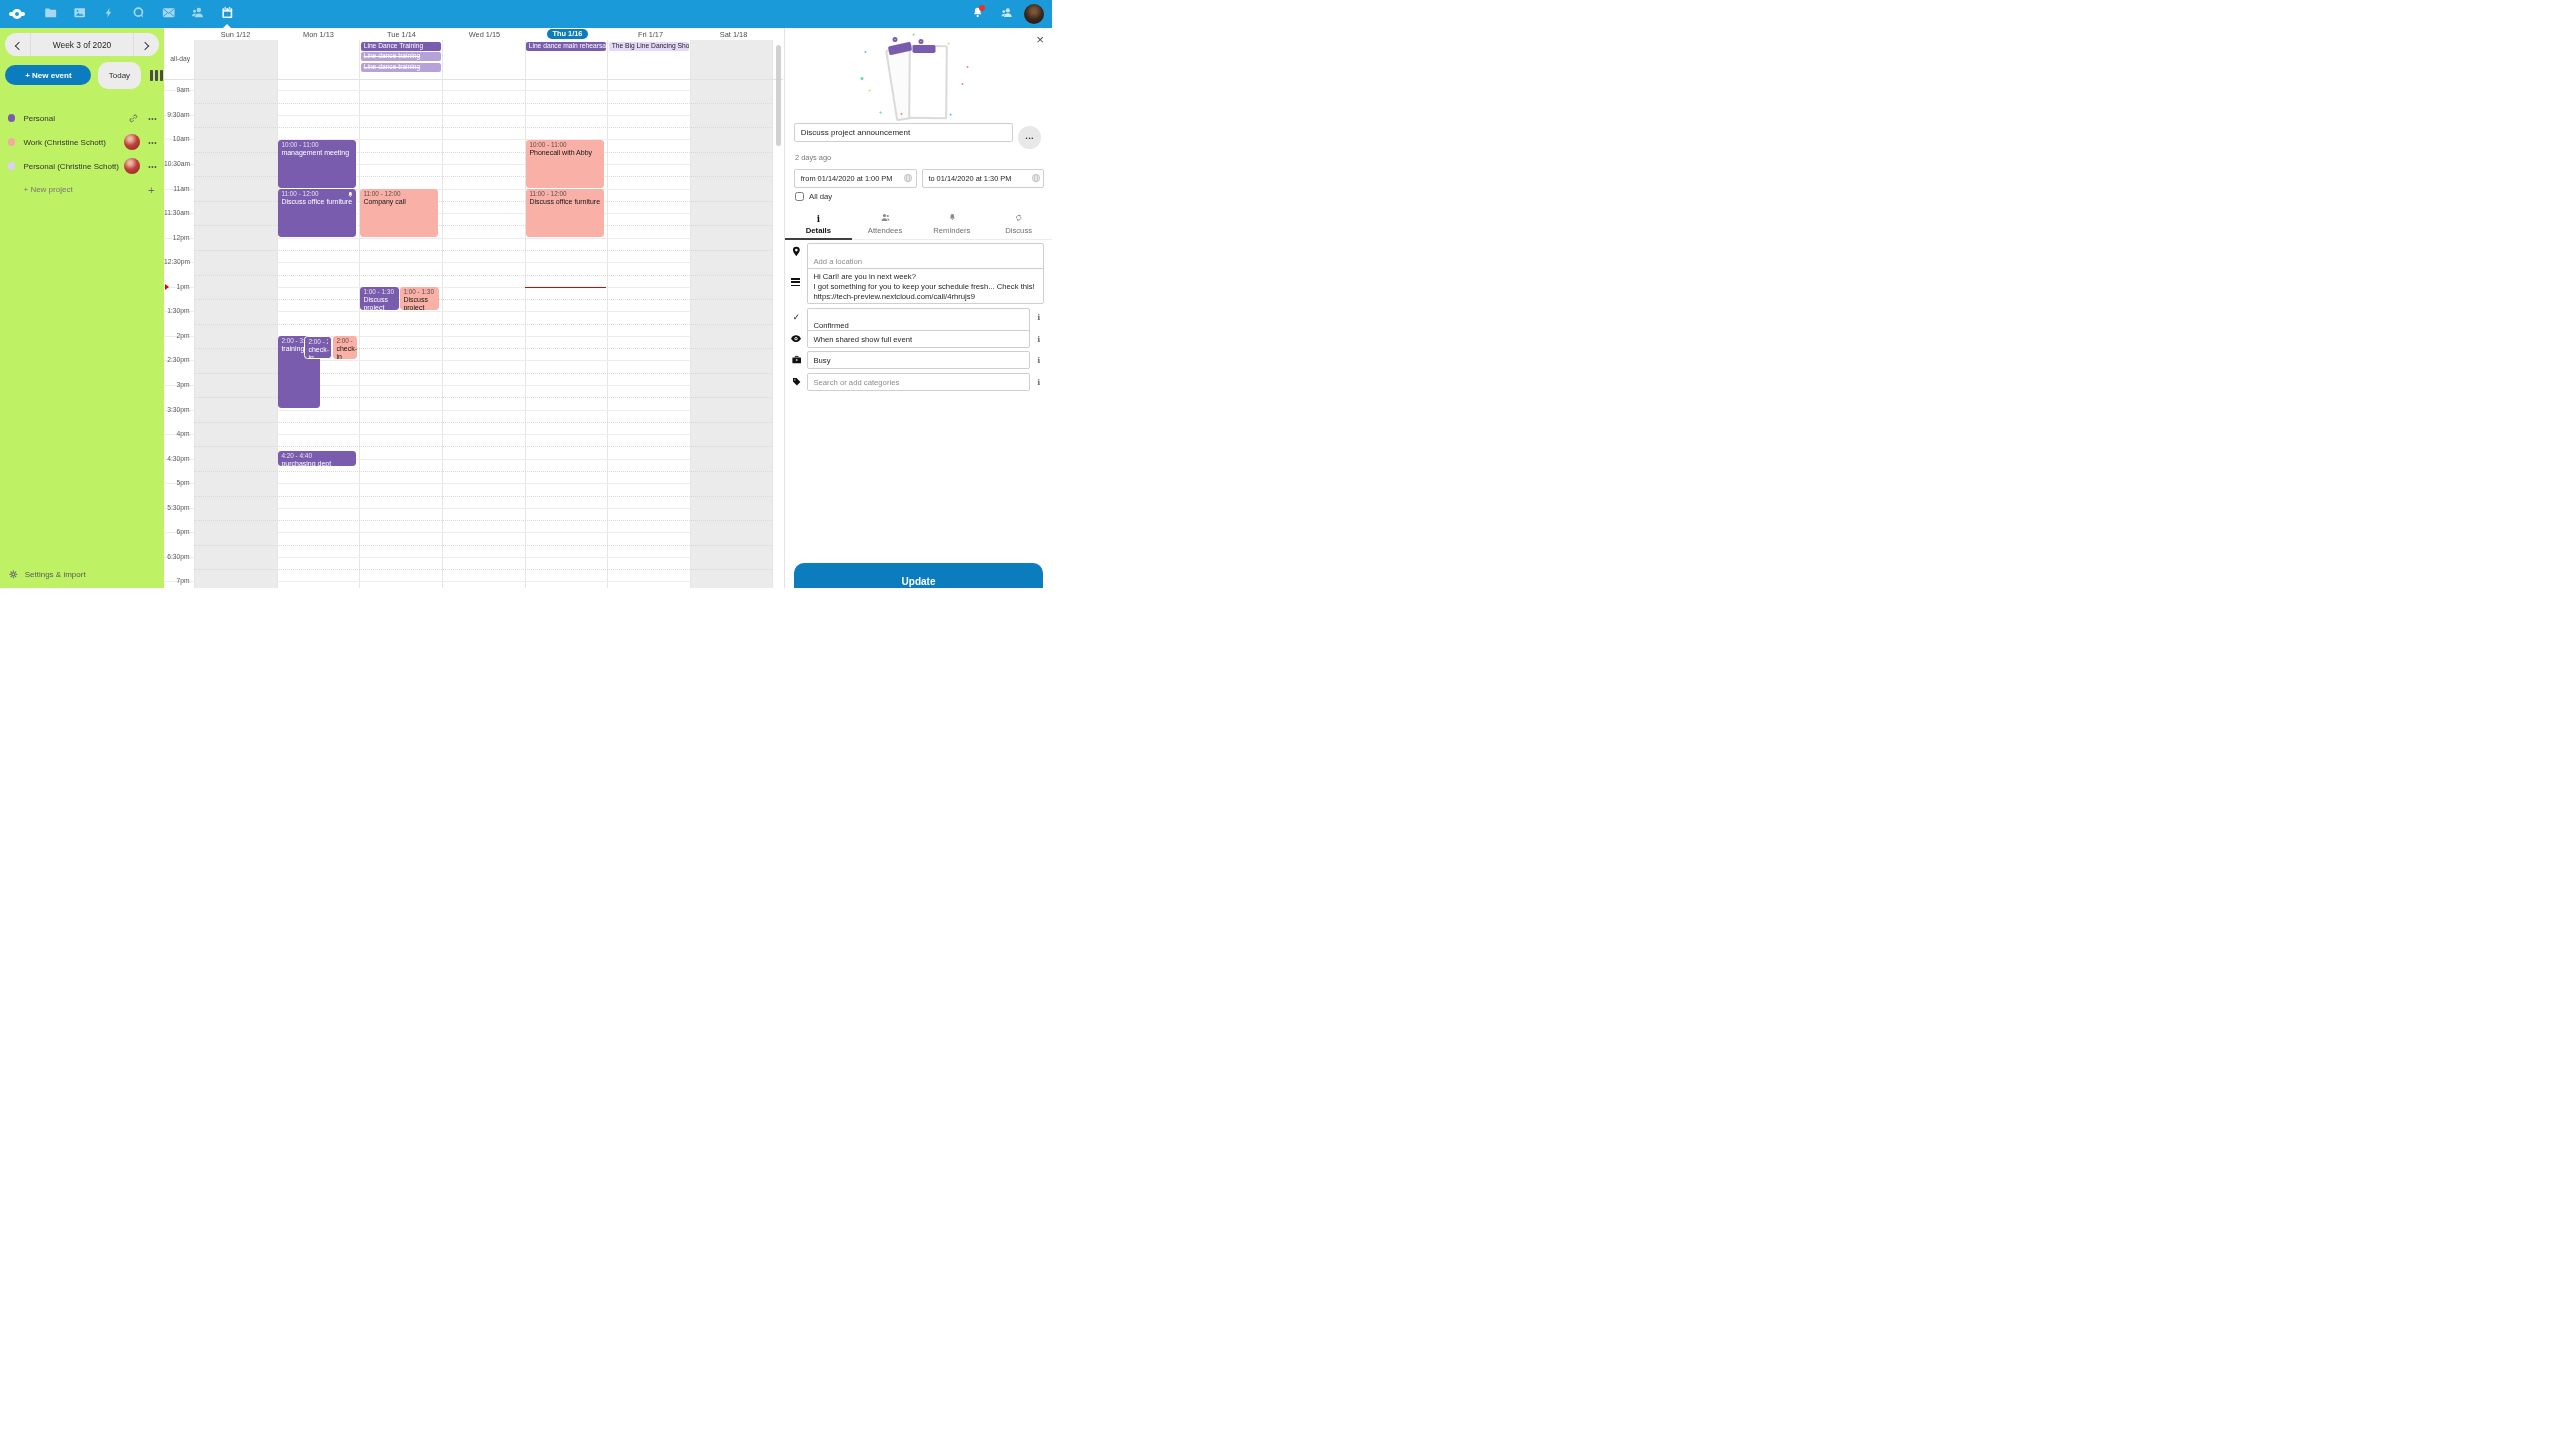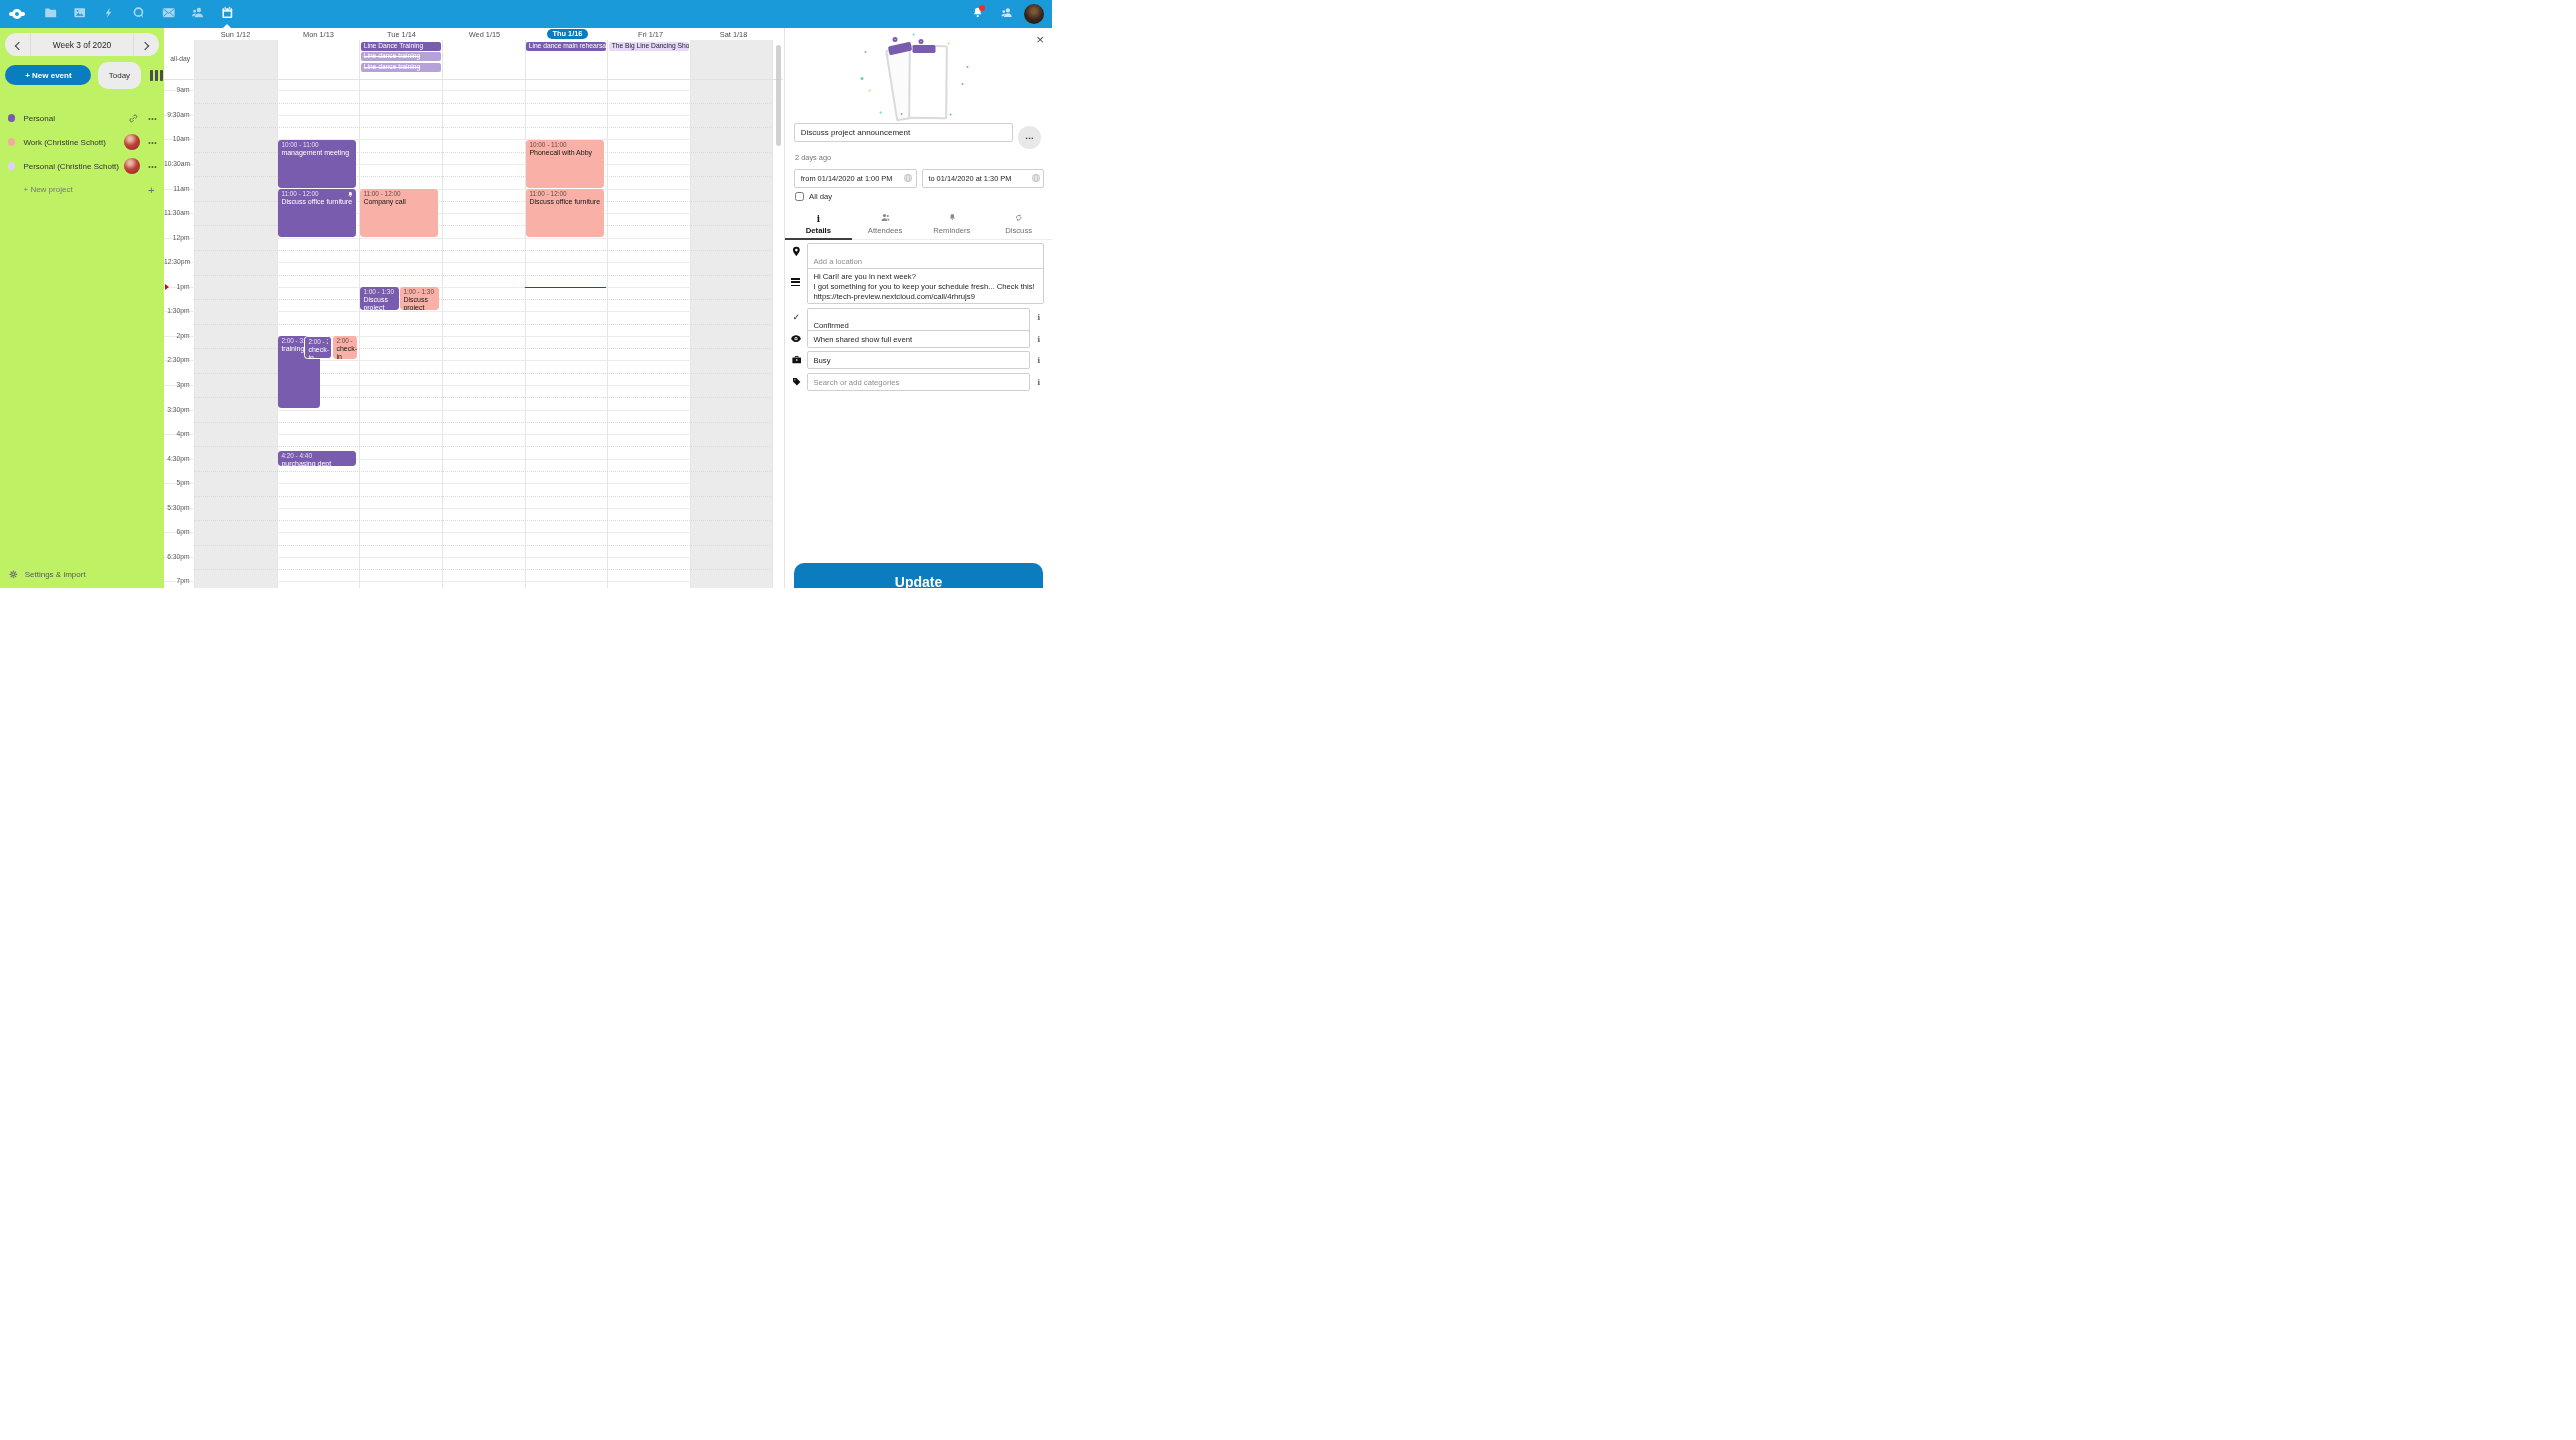--- a/index.html
+++ b/index.html
@@ -106,21 +106,21 @@
   .tab.active { color:#111; font-weight:bold; }
   .tab.active::after { content:""; position:absolute; bottom:-1.3px; left:0; right:0; height:2px; background:#3f3f3f; }
   .frow-icon { position:absolute; left:6px; width:10.7px; display:flex; justify-content:center; }
   .p-input { position:absolute; left:22px; border:0.7px solid #cfcfcf; border-radius:2px; font-size:7.7px; color:#1f1f1f; font-family:inherit; padding:0 5.4px; background:#fff; }
   .p-input::placeholder { color:#8d8d8d; }
   .p-sel { display:flex; align-items:center; cursor:pointer; }
   .p-desc { resize:none; padding:3.4px 5.4px; line-height:1.25; }
   .iinfo { position:absolute; left:249px; width:9.4px; text-align:center; font-family:"DejaVu Serif",serif; font-weight:bold; font-size:8px; color:#6e6e6e; cursor:pointer; }
   .hamb { display:flex; flex-direction:column; gap:1.7px; }
   .hamb i { width:8.7px; height:1.7px; background:#111; }
-  .p-update { position:absolute; left:9.4px; right:9.4px; top:535px; height:37px; border:none; border-radius:10px; background:#0b7dbf; color:#fff; font-weight:bold; font-size:14px; cursor:pointer; font-family:inherit; }
+  .p-update { position:absolute; left:9.4px; right:9.4px; top:535px; height:37px; border:none; border-radius:10px; background:#0b7dbf; color:#fff; font-weight:bold; font-size:10px; cursor:pointer; font-family:inherit; }
 </style>
 </head>
 <body>
 
 <header class="topbar">
   <div class="logo">
     <span class="lc s"></span>
       <span class="lc m"></span>
       <span class="lc s"></span>
   </div>

